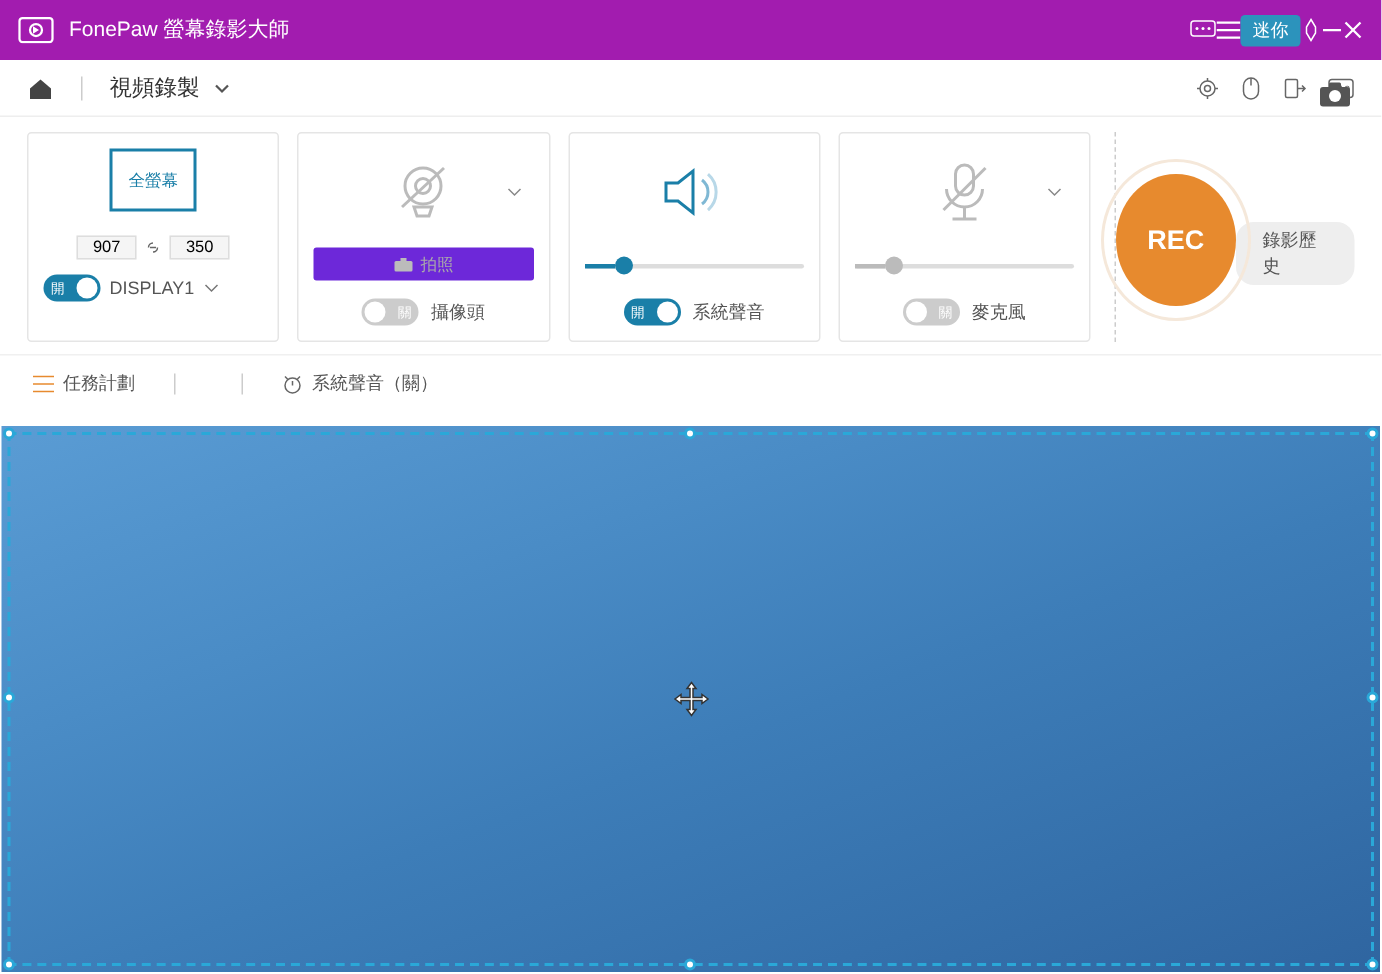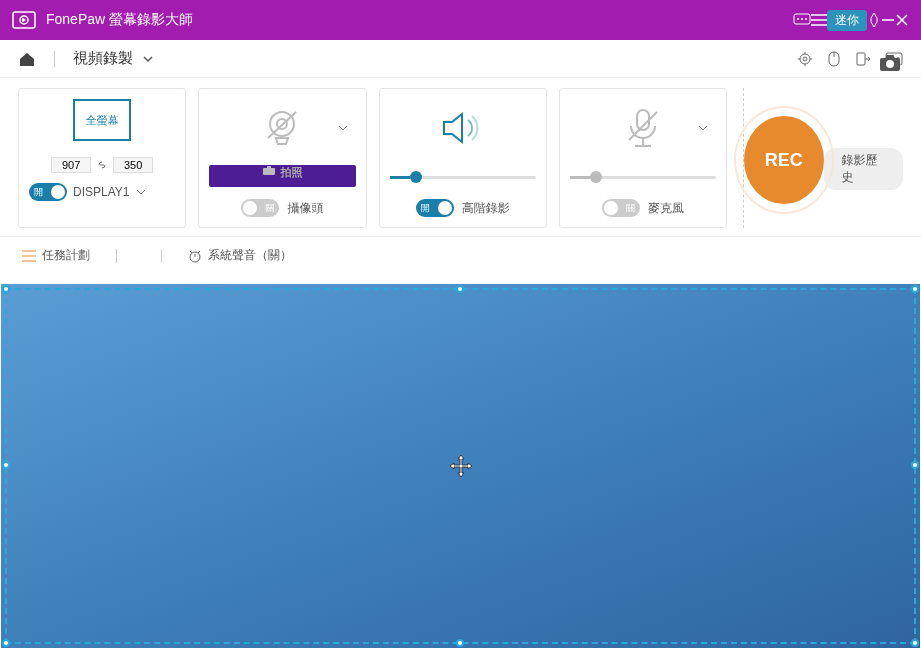--- a/index.html
+++ b/index.html
@@ -44,21 +44,21 @@
 .toggle .knob { position: absolute; width: 14px; height: 14px; background: #fff; border-radius: 50%; top: 2px; left: 2px; transition: .2s; }
 .toggle.on .knob { left: 22px; }
 .toggle .tlabel { position: absolute; font-size: 9px; color: #fff; top: 3px; }
 .toggle.on .tlabel { left: 5px; }
 .toggle:not(.on) .tlabel { right: 5px; }
 .tog-text { font-size: 12px; color: #555; }
 
 
 .ic-area { height: 58px; display: flex; align-items: center; justify-content: center; position: relative; }
 .ic-area .dd { position: absolute; right: 6px; cursor: pointer; }
-.snap-bar { height: 22px; background: #4c1d95; margin-top: 8px; border-radius: 2px; display: flex; align-items: flex-start; justify-content: center; color: #aaa; font-size: 11px; gap: 4px; font-weight: bold; }
+.snap-bar { height: 22px; background: #6d28d9; margin-top: 8px; border-radius: 2px; display: flex; align-items: center; justify-content: center; color: #aaa; font-size: 11px; gap: 4px; }
 
 
 .slider-wrap { margin-top: 14px; position: relative; height: 14px; }
 .slider-track { height: 3px; background: #ddd; border-radius: 2px; position: absolute; top: 5px; left: 0; right: 0; }
 .slider-fill { height: 3px; background: #1a7fa8; position: absolute; top: 5px; left: 0; }
 .slider-thumb { width: 12px; height: 12px; background: #1a7fa8; border-radius: 50%; position: absolute; top: 0; cursor: pointer; }
 .card-bottom { display: flex; align-items: center; gap: 8px; margin-top: auto; justify-content: center; }
 
 
 .rec-circle { width: 88px; height: 88px; border-radius: 50%; background: #e78a2e; color: #fff; display: flex; align-items: center; justify-content: center; font-size: 18px; font-weight: bold; cursor: pointer; position: relative; }
@@ -219,21 +219,21 @@
     <div class="slider-wrap">
       <div class="slider-track"></div>
         <div class="slider-fill" style="width:14%"></div>
         <div class="slider-thumb" style="left:14%"></div>
     </div>
     <div class="card-bottom">
       <div class="toggle on">
           <span class="tlabel">開</span>
           <div class="knob"></div>
         </div>
-      <span class="tog-text">高階錄影</span>
+      <span class="tog-text">系統聲音</span>
     </div>
   </div>
 
   <div class="card">
     <div class="ic-area">
       <svg width="40" height="44">
           <rect x="14" y="4" width="12" height="20" rx="6" fill="none" stroke="#bbb" stroke-width="2"></rect>
           <path d="M8 20 A12 12 0 0 0 32 20" fill="none" stroke="#bbb" stroke-width="2"></path>
           <line x1="20" y1="32" x2="20" y2="40" stroke="#bbb" stroke-width="2"></line>
           <line x1="12" y1="40" x2="28" y2="40" stroke="#bbb" stroke-width="2"></line>

